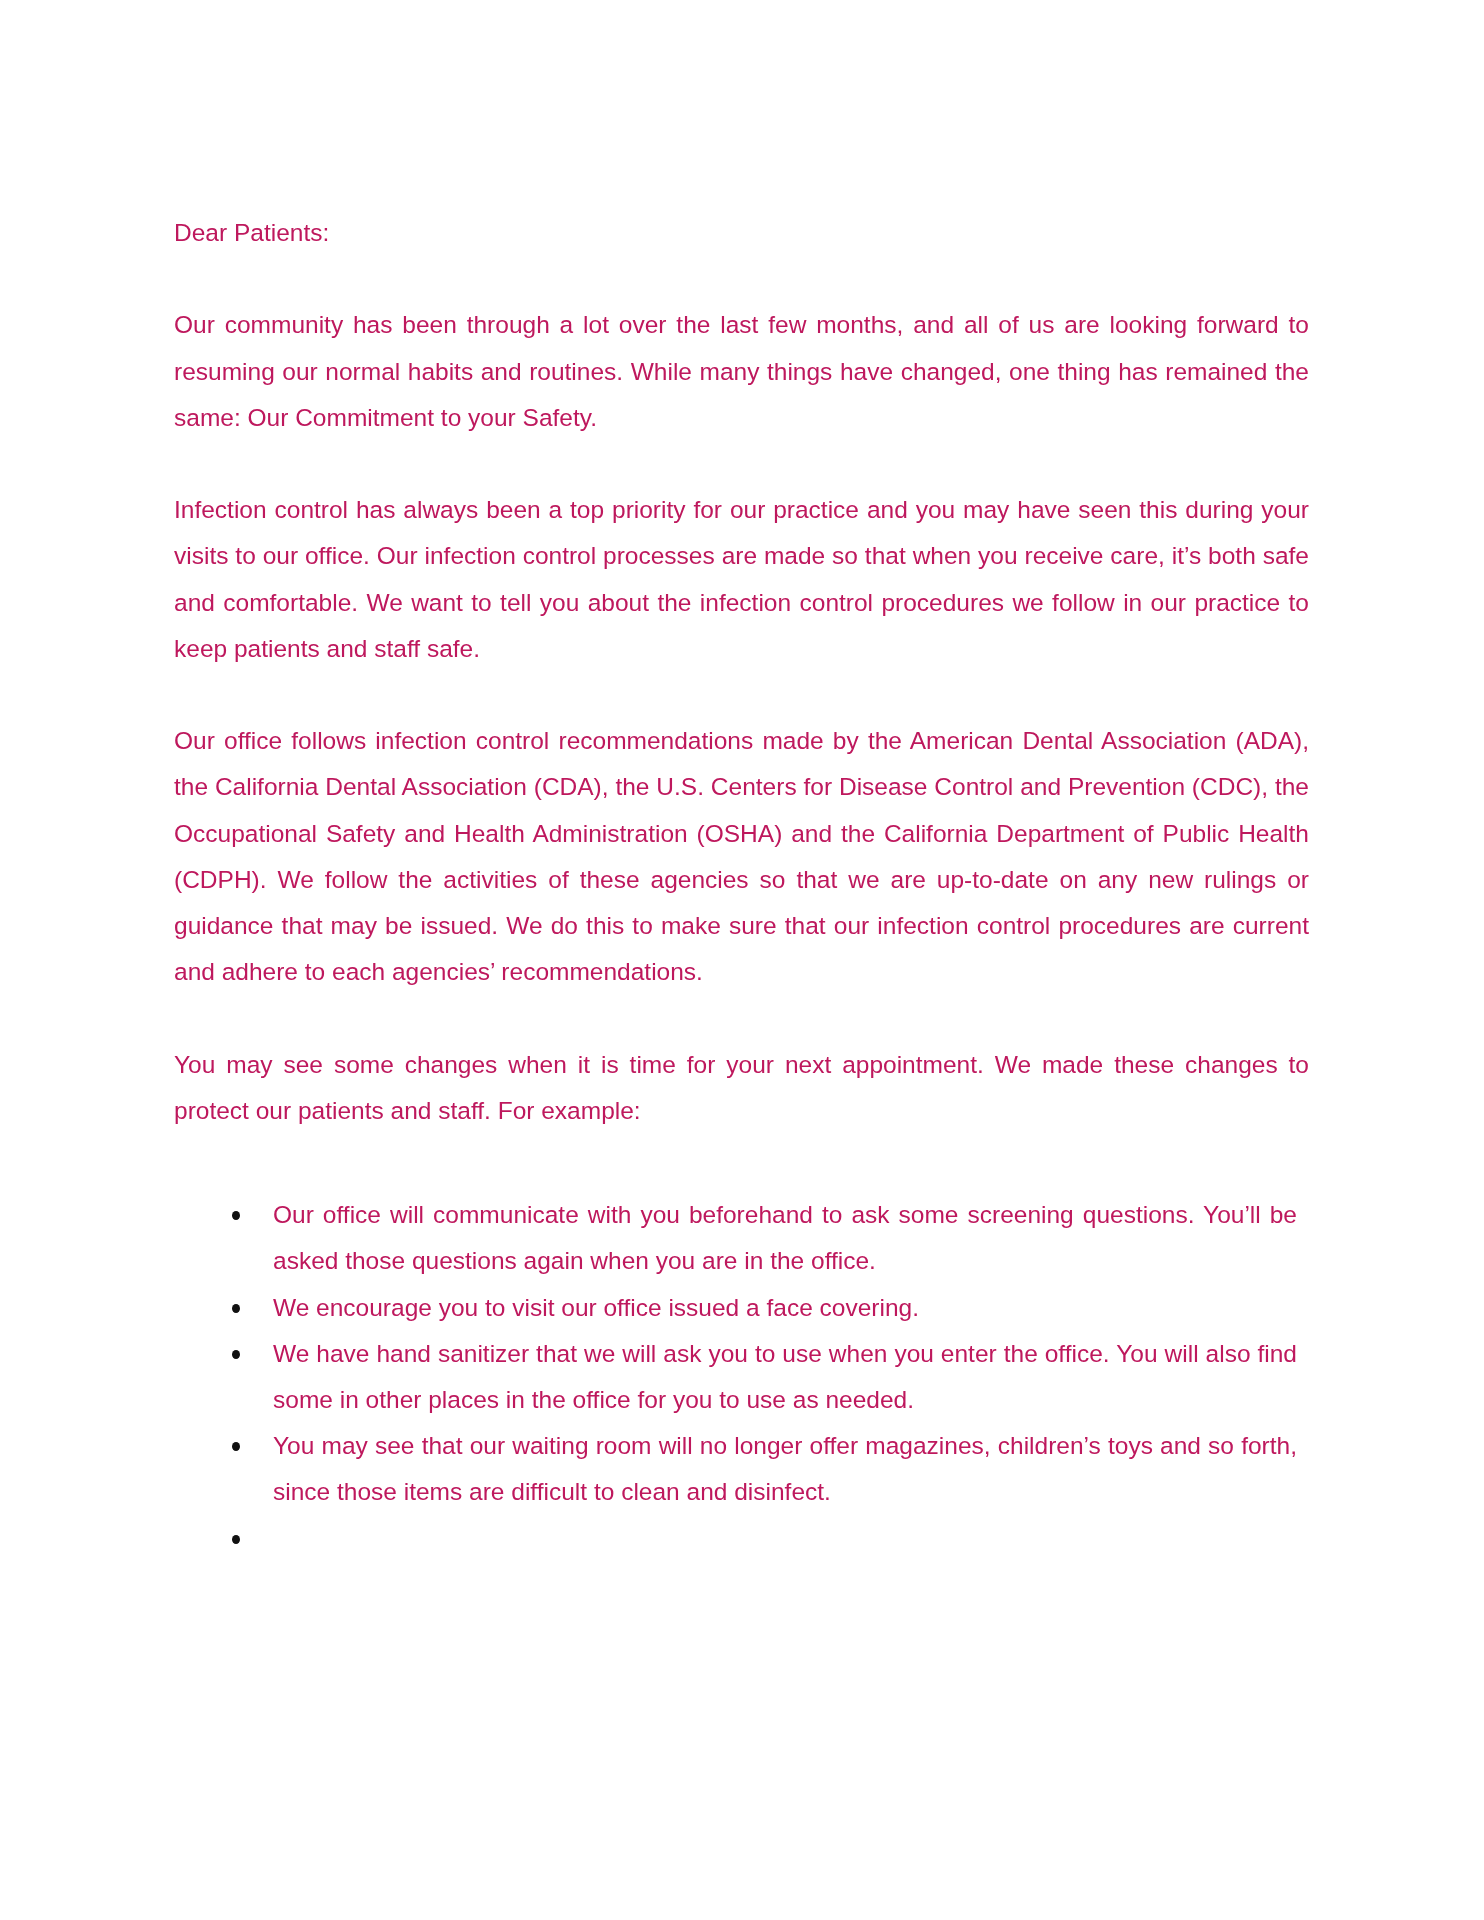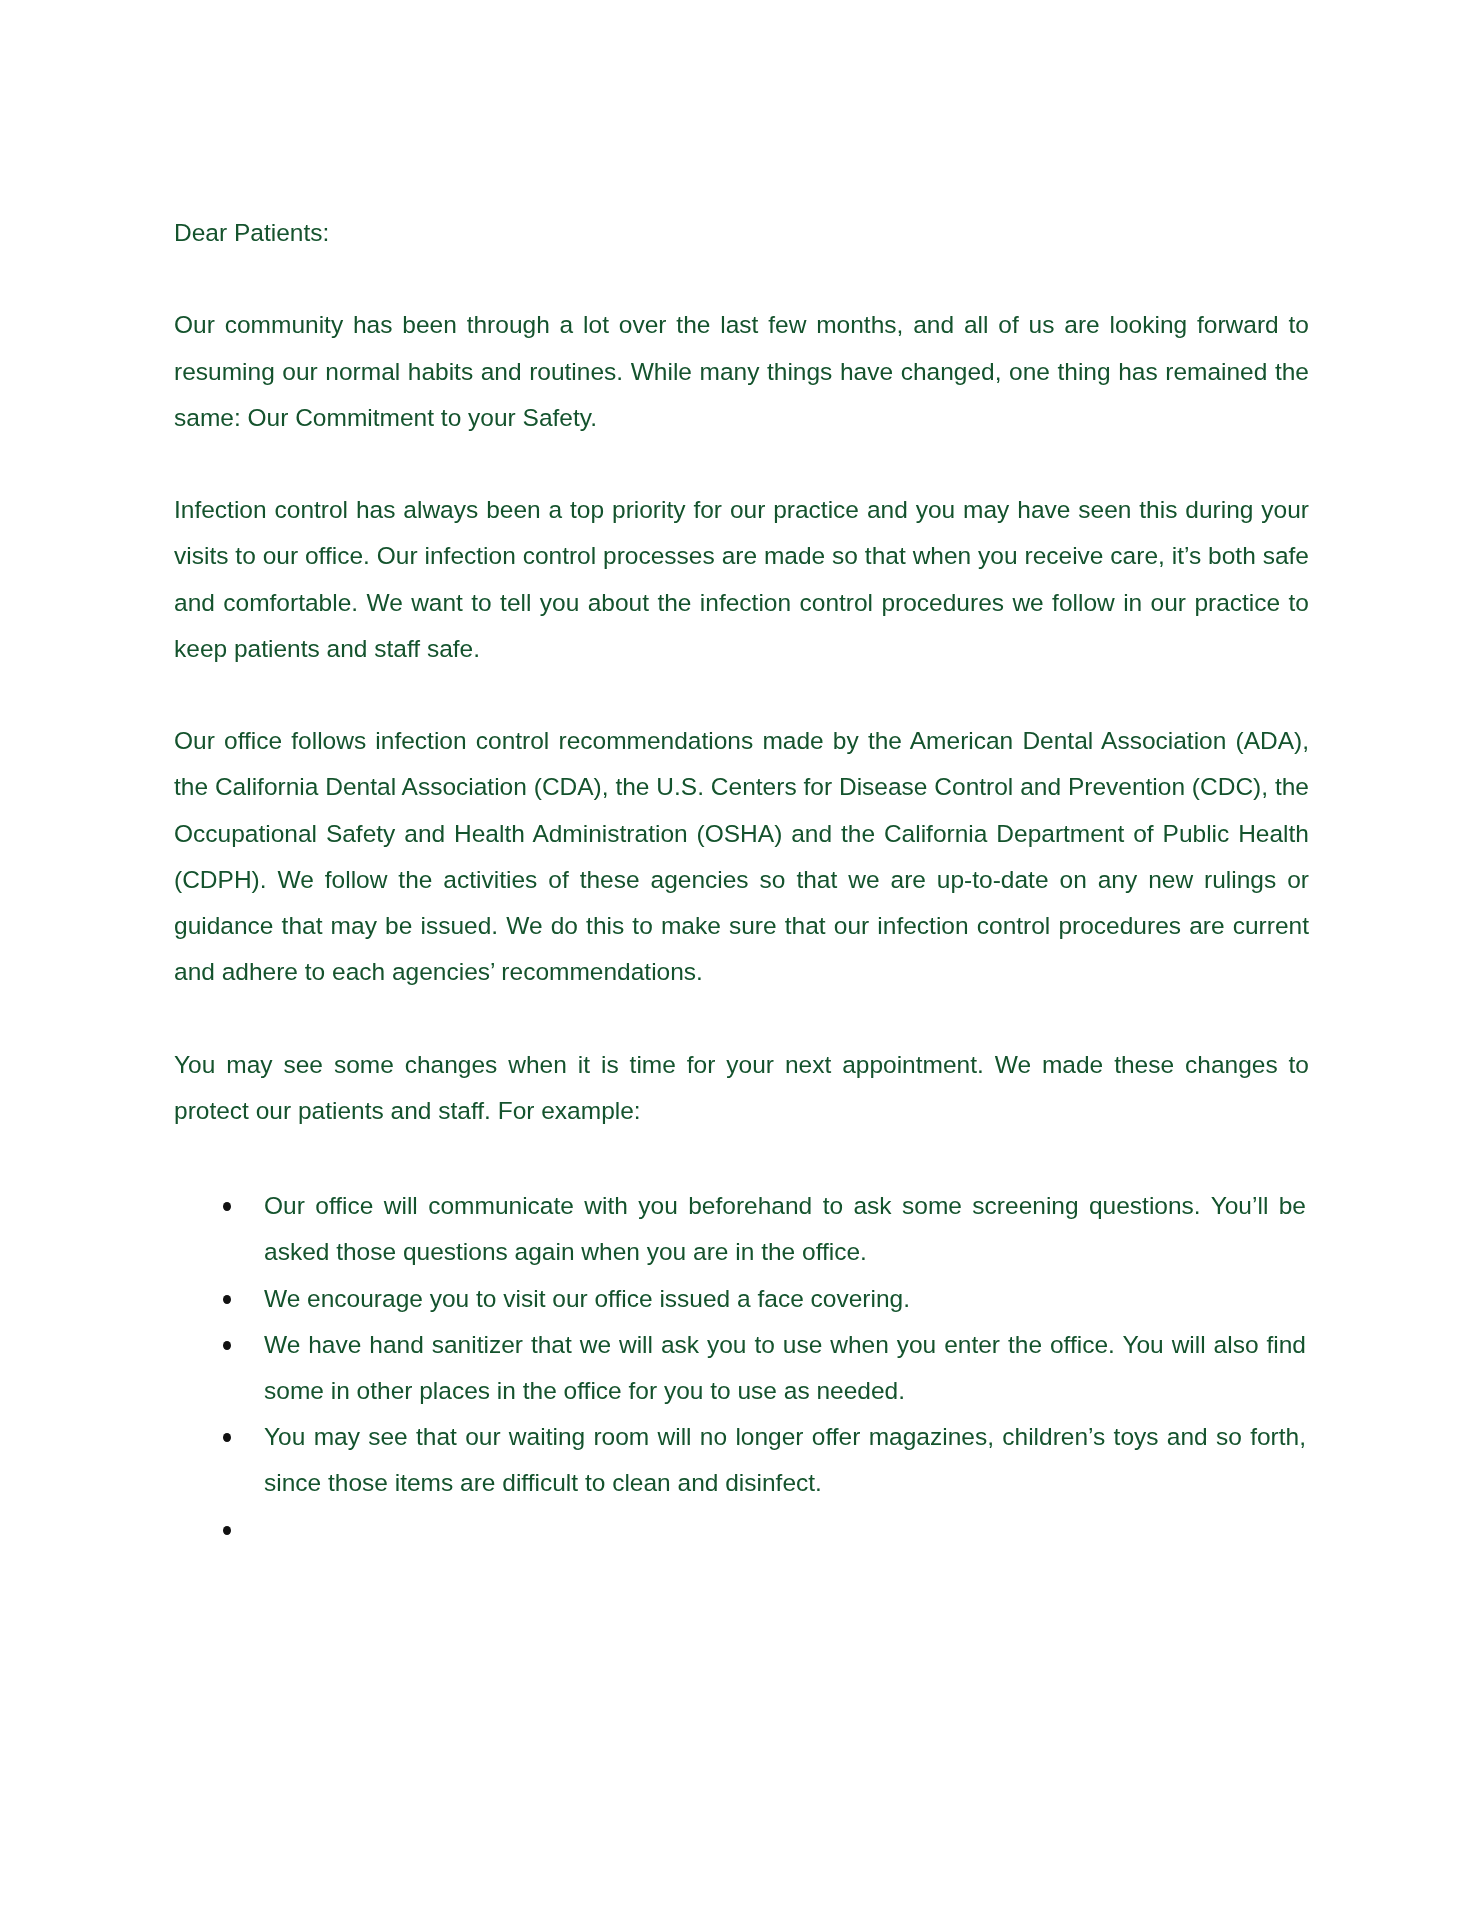--- a/index.html
+++ b/index.html
@@ -1,24 +1,24 @@
 <!DOCTYPE html>
 <html><head>
   <meta charset="utf-8">
   <style>
     html, body { margin: 0; padding: 0; background: #ffffff; }
     body { width: 1484px; height: 1920px; position: relative; overflow: hidden; }
     .page {
       position: absolute; left: 174px; top: 210px; width: 1135px;
-      font-family: "Liberation Sans", sans-serif; font-size: 24.5px; color: #14532d;
+      font-family: "Liberation Sans", sans-serif; font-size: 24.5px; color: #be185d;
       line-height: 46.2px;
     }
     p { margin: 0; text-align: justify; text-align-last: left; }
     .gap { height: 46.2px; }
-    ul.bullets { list-style: none; margin: 3px; padding: 0; }
+    ul.bullets { list-style: none; margin: 12px; padding: 0; }
     ul.bullets li { position: relative; padding-left: 87px; text-align: justify; text-align-last: left; }
     ul.bullets li .dot {
       position: absolute; left: 46px; top: 19px; width: 8px; height: 9px;
       border-radius: 50%; background: #111111;
     }
   </style>
 </head>
 <body>
 
 <div class="page">

